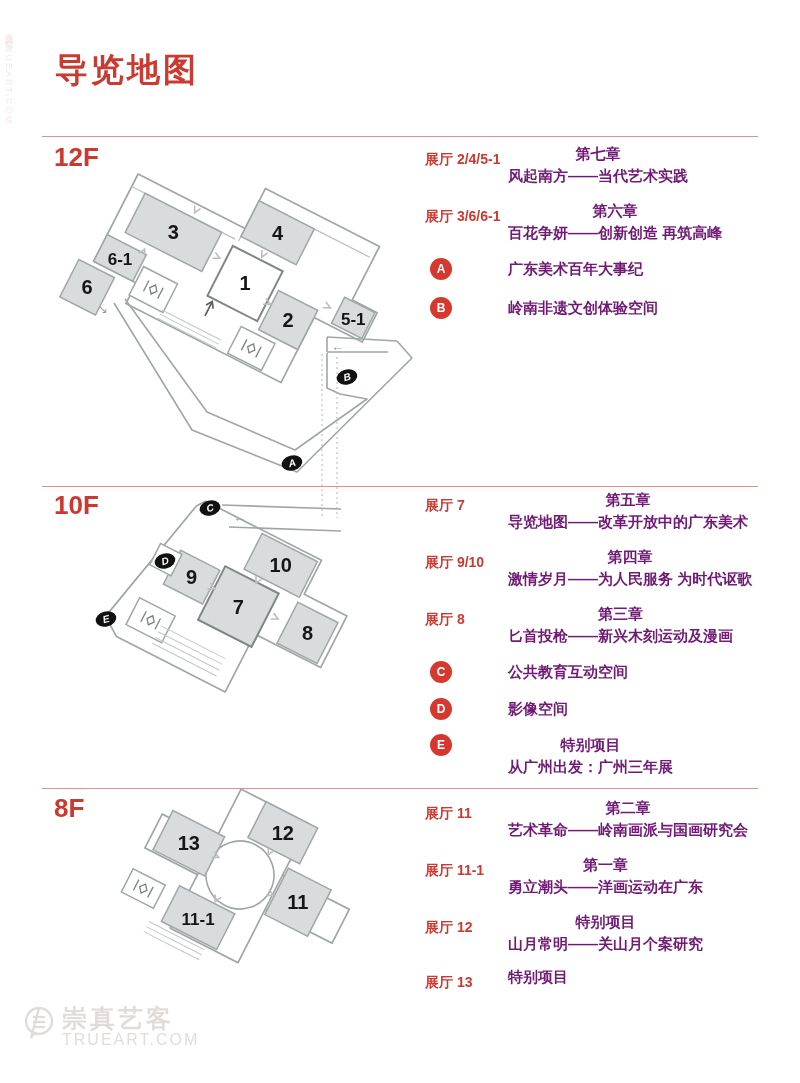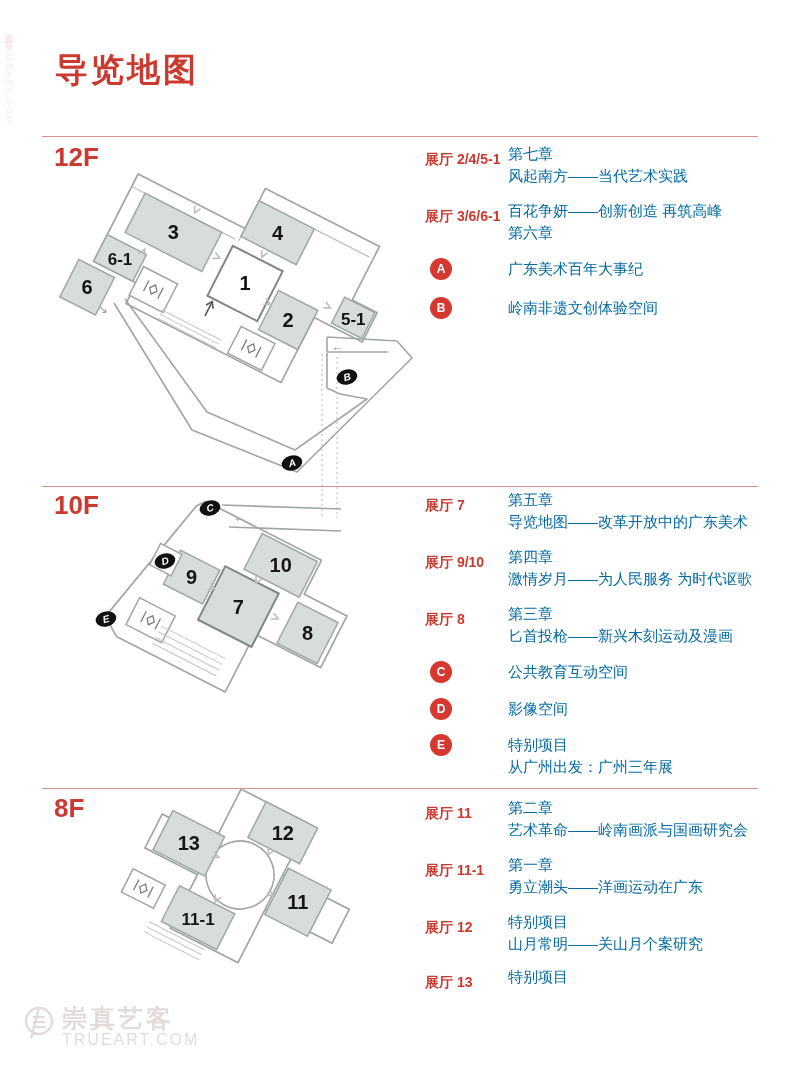--- a/index.html
+++ b/index.html
@@ -6,21 +6,21 @@
   body{font-family:"Liberation Sans","DejaVu Sans",sans-serif;}
   #page{position:relative;width:800px;height:1083px;background:#fff;overflow:hidden;}
   #plan-svg{position:absolute;left:0;top:0;}
   .page-title{position:absolute;left:55px;top:48px;font-size:33px;font-weight:bold;color:#cb3a31;letter-spacing:3px;}
   .rule{position:absolute;left:42px;width:716px;height:0;border-top:1px solid #d9938c;}
   .floor-heading{position:absolute;left:54px;font-size:26px;font-weight:bold;color:#cb3a31;}
   .lg-row{position:absolute;left:425px;width:345px;}
   .lg-label{position:absolute;left:0;top:8px;font-size:14px;font-weight:bold;color:#cb3a31;white-space:nowrap;}
   .lg-badge{position:absolute;left:5px;top:0;width:22px;height:22px;border-radius:50%;background:#d5382e;color:#fff;
     font-size:12px;font-weight:bold;text-align:center;line-height:22px;}
-  .lg-lines{position:absolute;left:83px;top:0;font-size:15px;font-weight:400;color:#0369a1;line-height:22px;white-space:nowrap;}
+  .lg-lines{position:absolute;left:83px;top:0;font-size:15px;font-weight:700;color:#701a75;line-height:22px;white-space:nowrap;text-align:center;}
   .wm-bottom{position:absolute;left:22px;top:1005px;display:flex;align-items:flex-start;opacity:.25;color:#8a7570;}
   .wm-bottom .wm-text{margin-left:6px;}
   .wm-name{font-size:25px;font-weight:bold;letter-spacing:3px;line-height:26px;}
   .wm-domain{font-size:16px;letter-spacing:2px;}
   .wm-side{position:absolute;left:2px;top:26px;writing-mode:vertical-rl;font-size:9px;letter-spacing:2px;color:#c05050;opacity:.14;}
 </style>
 </head>
 <body>
 
 <div id="page">
@@ -178,22 +178,22 @@
       <div class="lg-row" style="top: 143px;">
         <span class="lg-label">展厅 2/4/5-1</span>
         <div class="lg-lines">
           <div>第七章</div>
           <div>风起南方——当代艺术实践</div>
         </div>
       </div>
       <div class="lg-row" style="top: 200px;">
         <span class="lg-label">展厅 3/6/6-1</span>
         <div class="lg-lines">
+          <div>第六章</div>
           <div>百花争妍——创新创造 再筑高峰</div>
-          <div>第六章</div>
         </div>
       </div>
       <div class="lg-row" style="top: 258px;">
         <span class="lg-badge">A</span>
         <div class="lg-lines">
           <div>广东美术百年大事纪</div>
         </div>
       </div>
       <div class="lg-row" style="top: 297px;">
         <span class="lg-badge">B</span>

